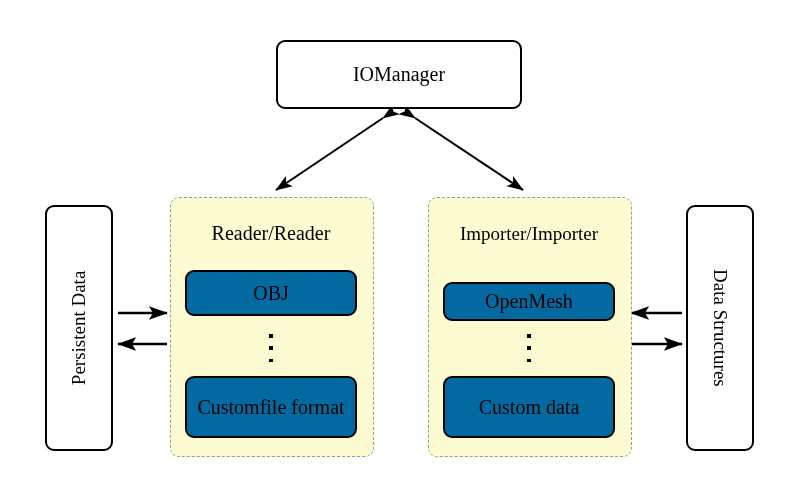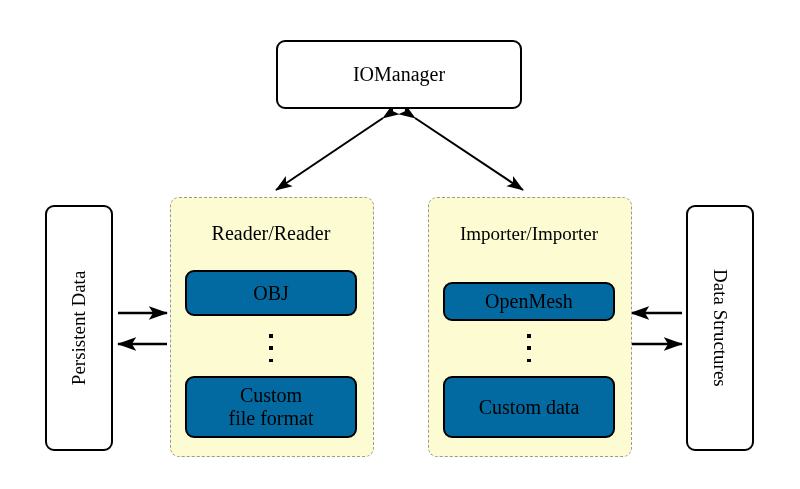--- a/index.html
+++ b/index.html
@@ -142,21 +142,21 @@
   <div class="node inner-box t20" style="left:185px; top:270px; width:172px; height:46px;">
     <span>OBJ</span>
   </div>
 
   <div class="vdots" style="left:263px; top:334px; width:16px; height:28px;">
     <i></i>
       <i></i>
       <i></i>
   </div>
 
-  <div class="node inner-box t20" style="left:185px; top:376px; width:172px; height:62px; flex-direction:column;">
+  <div class="node inner-box t20" style="left:185px; top:376px; width:172px; height:62px; flex-direction:row;">
     <span>Custom</span>
     <span>file format</span>
   </div>
 
   <div class="group-box" style="position:absolute; left:428px; top:197px; width:202px; height:258px;"></div>
 
   <div class="group-title t19" style="left:424px; top:223px; width:210px;">Importer/Importer</div>
 
   <div class="node inner-box t20" style="left:443px; top:282px; width:172px; height:39px;">
     <span>OpenMesh</span>

